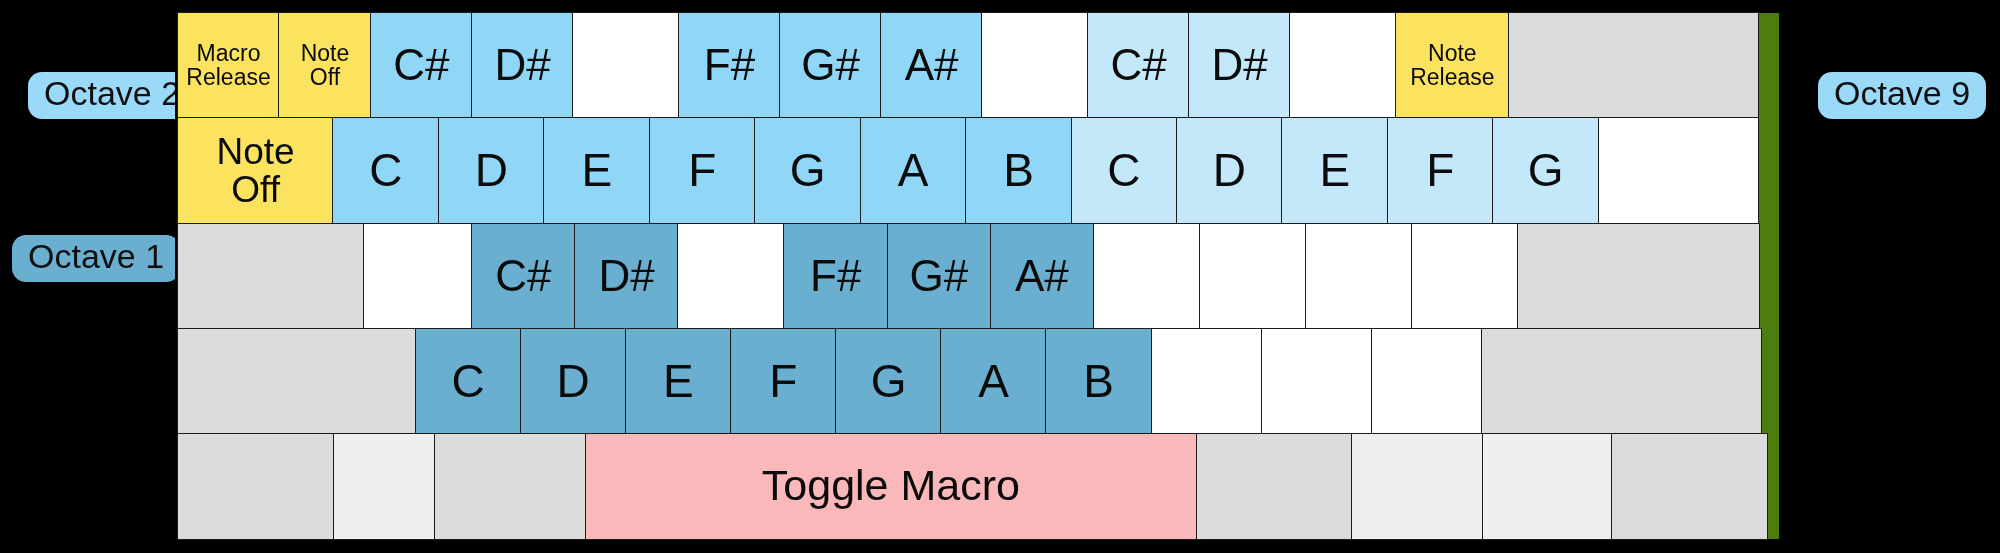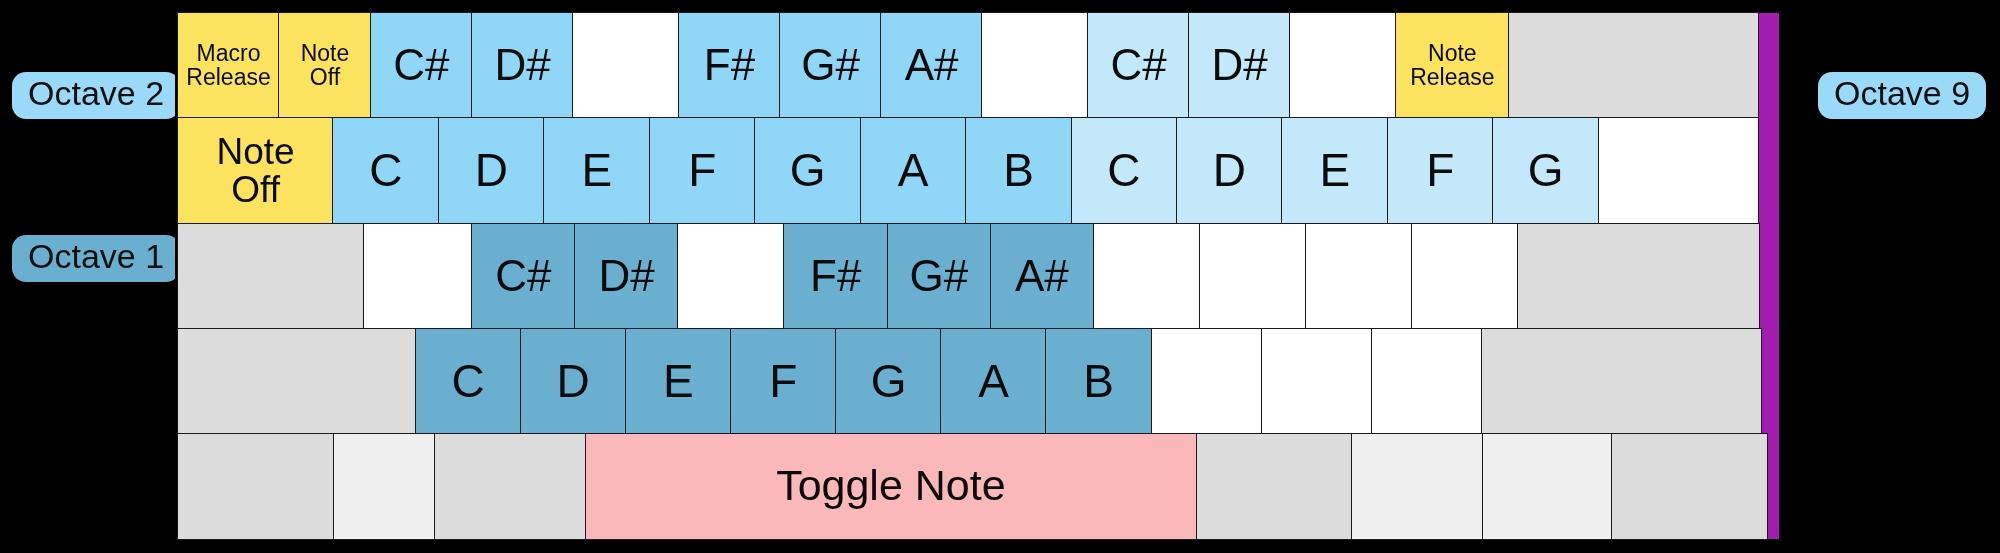--- a/index.html
+++ b/index.html
@@ -14,31 +14,31 @@
   
   .badge {
     position: absolute;
     border-radius: 14px;
     padding: 4px 16px 7px 16px;
     font-size: 34px;
     line-height: 1.05;
     color: #101010;
     white-space: nowrap;
   }
-  .badge-oct2 { left: 12px;  top: 72px;  background: #9AD9F7; }
+  .badge-oct2 { left: 28px;  top: 72px;  background: #9AD9F7; }
   .badge-oct1 { left: 12px;  top: 235px; background: #6BAFD0; }
   .badge-oct3 { left: 1818px; top: 72px; background: #9AD9F7; }
 
   
   .keyboard {
     position: absolute;
     left: 175px; top: 10px;
     width: 1607px; height: 532px;
     border: 3px solid #000;
-    background: #a21caf;
+    background: #4d7c0f;
     display: flex;
     flex-direction: column;
   }
   .krow {
     display: flex;
     flex: 1 1 0;
     min-height: 0;
   }
   .key {
     border: 1.5px solid #1a1a1a;
@@ -144,21 +144,21 @@
         <div class="key c-steel fs-huge" style="flex: 0 0 6.65837%;">B</div>
         <div class="key c-white fs-huge" style="flex: 0 0 6.96951%;"></div>
         <div class="key c-white fs-huge" style="flex: 0 0 6.96951%;"></div>
         <div class="key c-white fs-huge" style="flex: 0 0 6.96951%;"></div>
         <div class="key c-gray fs-huge" style="flex: 0 0 17.5482%;"></div>
       </div>
       <div class="krow">
         <div class="key c-gray fs-med" style="flex: 0 0 9.79792%;"></div>
         <div class="key c-gray2 fs-med" style="flex: 0 0 6.42988%;"></div>
         <div class="key c-gray fs-med" style="flex: 0 0 9.49173%;"></div>
-        <div class="key c-pink fs-tog" style="flex: 0 0 38.2731%;">Toggle Note</div>
+        <div class="key c-pink fs-tog" style="flex: 0 0 38.2731%;">Toggle Macro</div>
         <div class="key c-gray fs-med" style="flex: 0 0 9.79792%;"></div>
         <div class="key c-gray2 fs-med" style="flex: 0 0 8.26699%;"></div>
         <div class="key c-gray2 fs-med" style="flex: 0 0 8.14452%;"></div>
         <div class="key c-gray fs-med" style="flex: 0 0 9.79792%;"></div>
       </div>
     </div>
 
 </div>
 
 </body></html>

